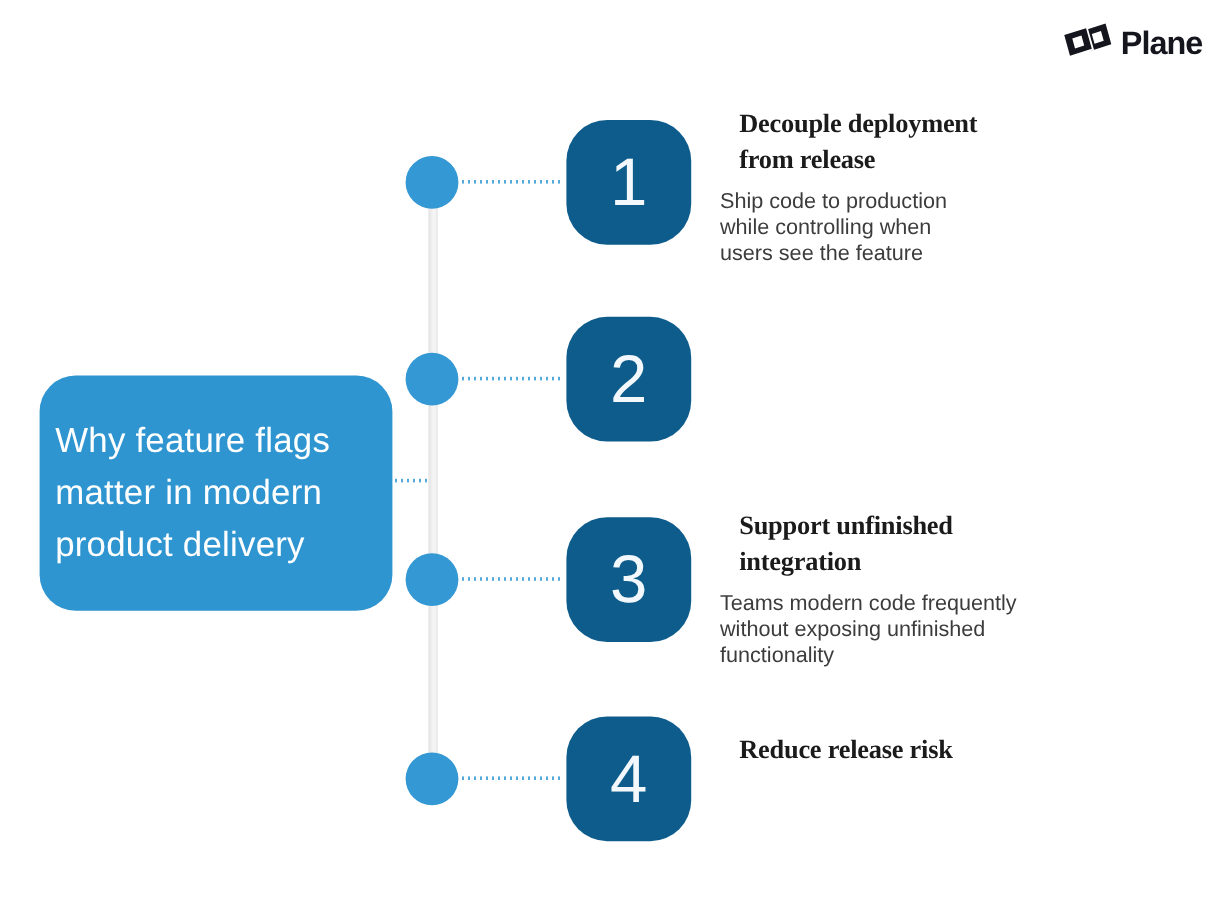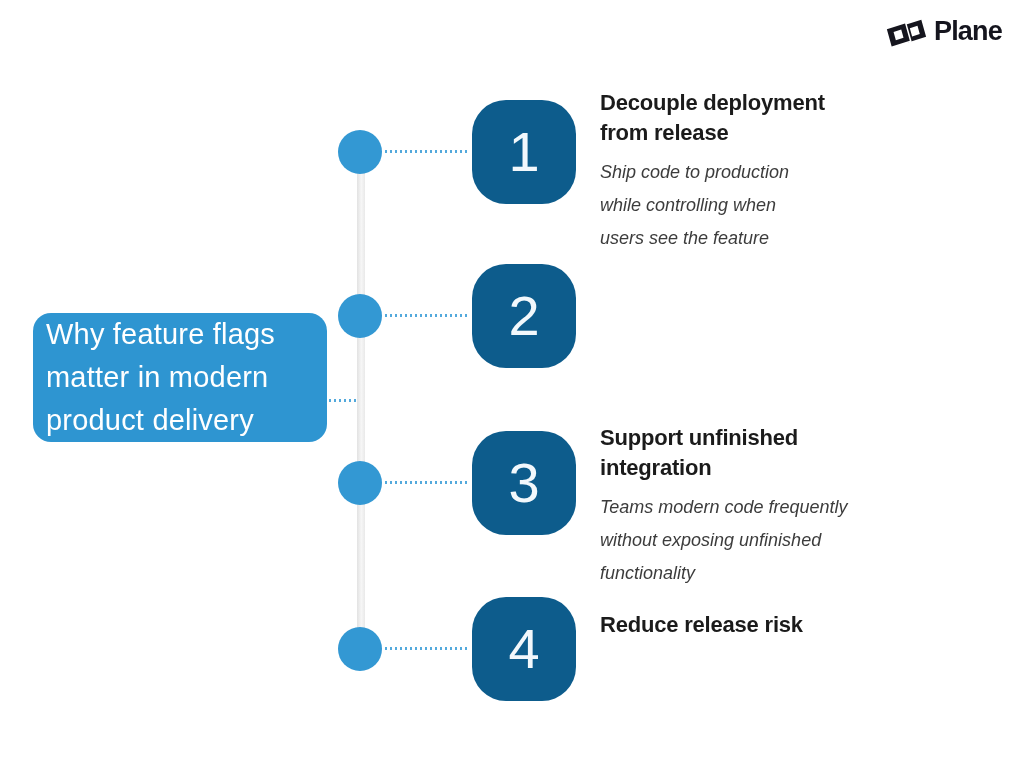--- a/index.html
+++ b/index.html
@@ -20,34 +20,34 @@
     background: var(--background);
     font-family: "Liberation Sans", sans-serif;
     position: relative;
     overflow: hidden;
   }
   .canvas { position: absolute; inset: 0; }
 
   
   .logo {
     position: absolute; top: 16px; right: 22px;
-    display: flex; align-items: flex-start; gap: 6px;
+    display: flex; align-items: flex-end; gap: 6px;
   }
   .logo-icon { width: 44px; height: 36px; display: block; }
   .logo-text {
     font-size: 27px; font-weight: 700; letter-spacing: -0.8px;
     color: var(--logo-color);
   }
 
   
   .title-card {
     position: absolute; left: 33px; top: 313px;
-    width: 294px; height: 129px;
+    width: 294px; height: 196px;
     background: var(--card-blue);
-    border-radius: 18px;
+    border-radius: 30px;
     display: flex; align-items: center;
   }
   .title-card-text {
     color: #ffffff;
     font-size: 29px; line-height: 43px; font-weight: 400;
     letter-spacing: 0.2px;
     padding-left: 13px;
     white-space: pre-line;
   }
   .card-connector {
@@ -90,32 +90,32 @@
   }
   .badge span {
     color: #F2F8FC; font-size: 56px; font-weight: 400; line-height: 1;
   }
   .content { position: absolute; left: 262px; width: 340px; }
   .i1 .content { top: 16px; }
   .i2 .content { top: 35px; }
   .i3 .content { top: 20px; }
   .i4 .content { top: 41px; }
   .heading {
-    margin: 0 0 8px 0;
+    margin: 0 0 8px 16px;
     font-size: 22px; line-height: 30px; font-weight: 700;
     letter-spacing: -0.2px;
     color: var(--heading-color);
     white-space: pre-line;
+    font-family: Liberation Serif, serif;
   }
   .body-text {
     margin: 0;
-    font-size: 18px; line-height: 33px; font-weight: 400;
+    font-size: 18px; line-height: 22px; font-weight: 400;
     color: var(--body-color);
     white-space: pre-line;
-    font-style: italic;
   }
 </style>
 </head>
 <body>
 
 <div class="canvas">
 
   <div class="logo">
     <svg class="logo-icon" viewBox="0 0 46 36" xmlns="http://www.w3.org/2000/svg">
       <path fill="#15151E" fill-rule="evenodd" d="M20,9 L39,3 L44,21 L25,27 Z  M27,12 L35,9.4 L37.4,18 L29.4,20.6 Z"></path>

